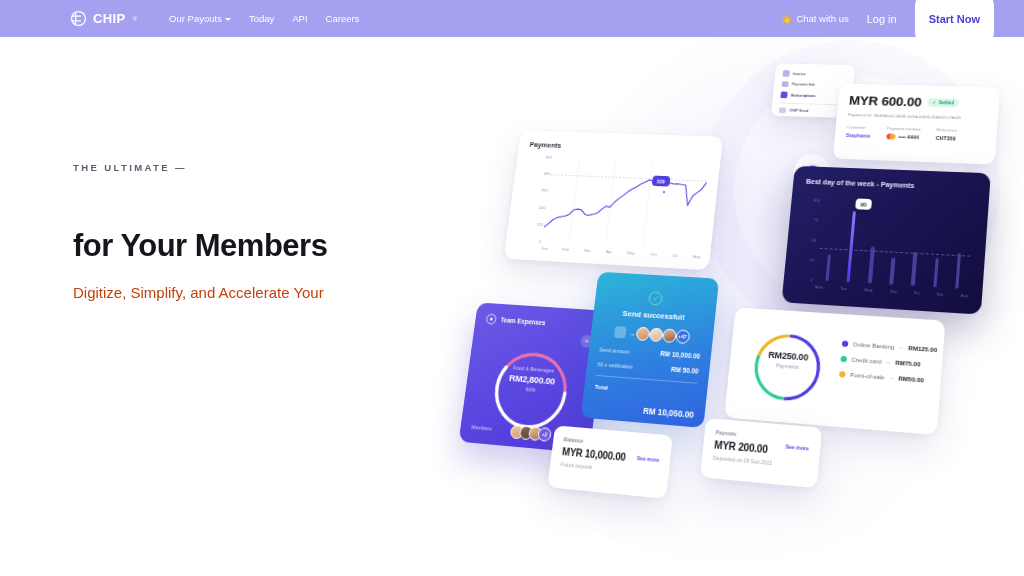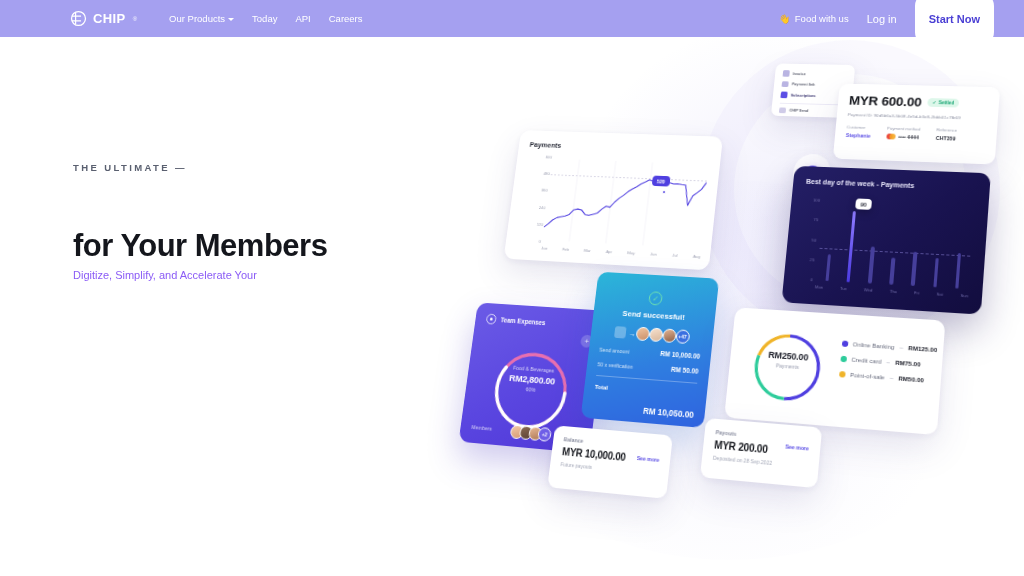--- a/index.html
+++ b/index.html
@@ -38,21 +38,21 @@
   .login{color:#fff;font-size:11px;cursor:pointer;font-weight:500;}
   .startnow{background:#fff;color:#4a3fd4;font-size:11px;font-weight:bold;
     padding:21px 14px;border-radius:14px;border:none;cursor:pointer;white-space:nowrap;}
 
   
   .hero{position:absolute;left:73px;top:162px;width:400px;z-index:20;}
   .eyebrow{font-size:9.5px;letter-spacing:2.4px;color:#5a6070;font-weight:bold;margin-bottom:16px;}
   .h1{font-size:31px;line-height:38px;font-weight:bold;letter-spacing:-.5px;}
   .h1 .purple{color:#5b4ee5;}
   .h1 .dark{color:#14161c;}
-  .sub{margin-top:1px;font-size:11px;line-height:19px;color:#8b5cf6;}
+  .sub{margin-top:18px;font-size:15px;line-height:19px;color:#c2410c;}
   .cta{margin-top:24px;display:inline-flex;align-items:center;gap:8px;
     background:linear-gradient(100deg,#4c43dd 0%,#7c55e8 55%,#9a5ced 100%);
     color:#fff;font-size:11px;font-weight:bold;padding:10px 17px;border-radius:7px;border:none;
     cursor:pointer;box-shadow:0 6px 16px rgba(90,70,220,.28);}
   .cta .arr{font-size:12px;}
 
   
   .art{position:absolute;left:455px;top:40px;width:569px;height:470px;z-index:10;
     perspective:1400px;}
   .scene{position:absolute;inset:0;transform-style:preserve-3d;
@@ -204,31 +204,31 @@
       <svg width="17" height="17" viewBox="0 0 20 20">
         <circle cx="10" cy="10" r="8.2" fill="none" stroke="#fff" stroke-width="1.5"></circle>
         <path d="M6.6 3.2 V16.8 M6.6 7.2 H2.2 M6.6 12.8 H2.2 M6.6 7.2 H13 M6.6 12.8 H13" fill="none" stroke="#fff" stroke-width="1.4"></path>
       </svg>
     </span>
     <span class="brand-text">CHIP</span>
     <span class="brand-r">®</span>
   </div>
   <div class="nav-links">
     <div class="nav-link">
-      <span>Our Products</span>
+      <span>Our Payouts</span>
       <span class="chev"></span>
     </div>
     <div class="nav-link">Today</div>
     <div class="nav-link">API</div>
     <div class="nav-link">Careers</div>
   </div>
   <div class="nav-right">
     <div class="chat">
       <span class="chat-emoji">👋</span>
-      <span>Food with us</span>
+      <span>Chat with us</span>
     </div>
     <div class="login">Log in</div>
     <button class="startnow">Start Now</button>
   </div>
 </div>
 
 <div class="hero">
   <div class="eyebrow">THE ULTIMATE —</div>
   <div class="h1">
     <br>

